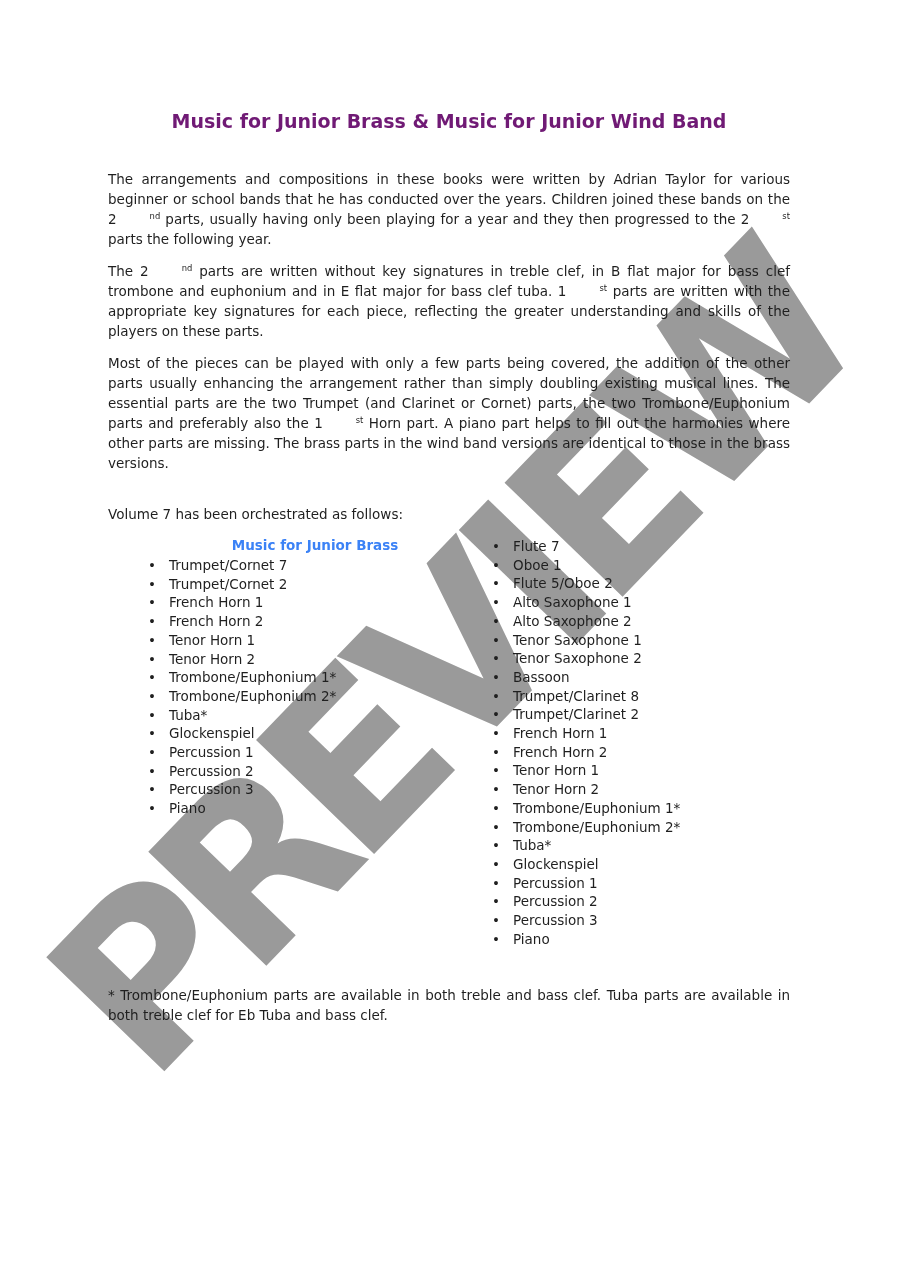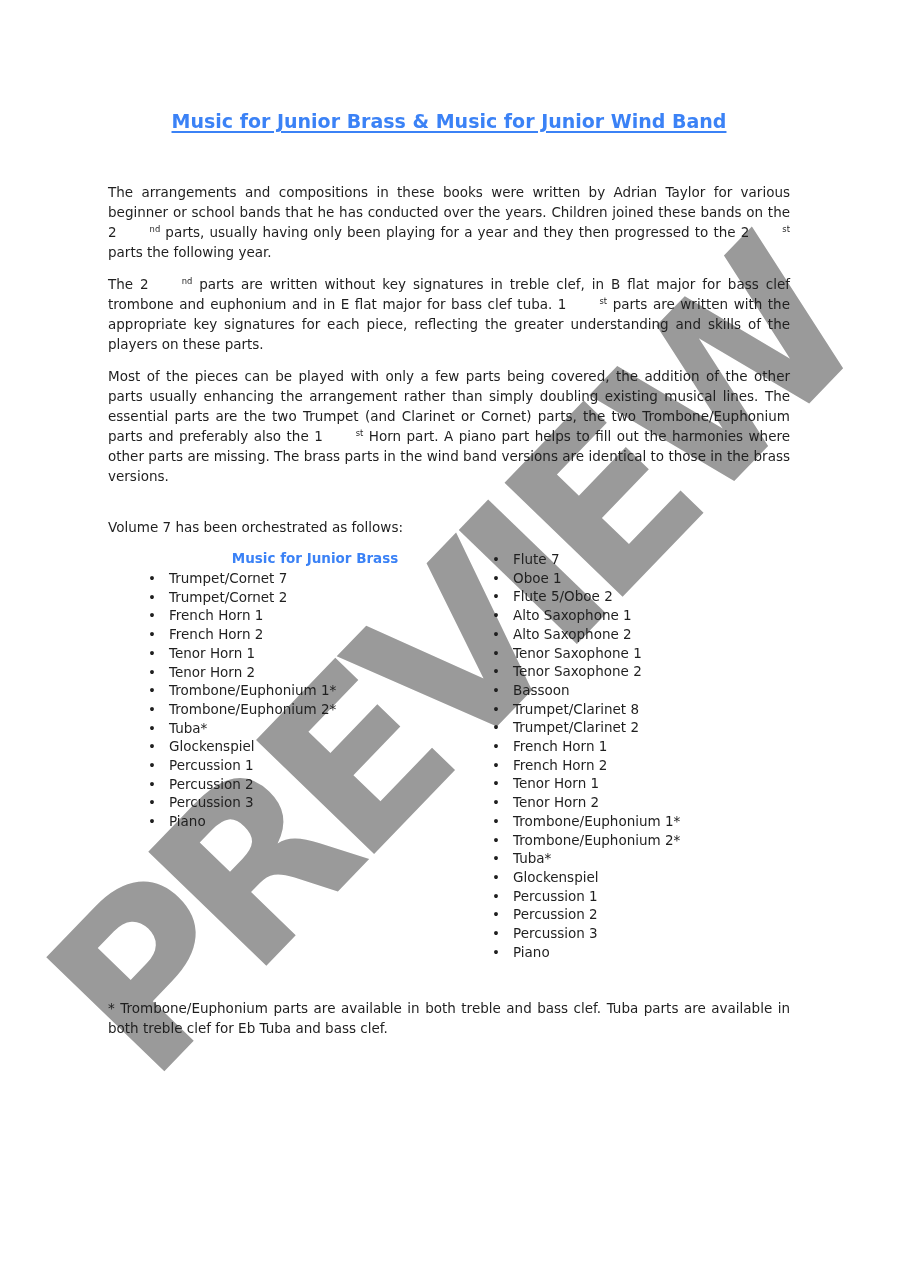--- a/index.html
+++ b/index.html
@@ -23,26 +23,25 @@
     white-space: nowrap;
     z-index: 0;
     user-select: none;
   }
   .content {
     position: relative;
     z-index: 1;
     padding: 110px 110px 0 108px;
   }
   .title {
-    margin: 0 0 50px 0;
+    margin: 0 0 37px 0;
     font-size: 19px;
     font-weight: bold;
-    color: #3b82f6;
+    color: #701a75;
     text-align: center;
-    text-decoration: underline;
     text-decoration-thickness: 2px;
     text-underline-offset: 3px;
   }
   .para {
     margin: 0 0 12px 0;
     font-size: 13.5px;
     line-height: 20px;
     text-align: justify;
   }
   .para sup { font-size: 0.62em; line-height: 0; margin-left: 33px; }

